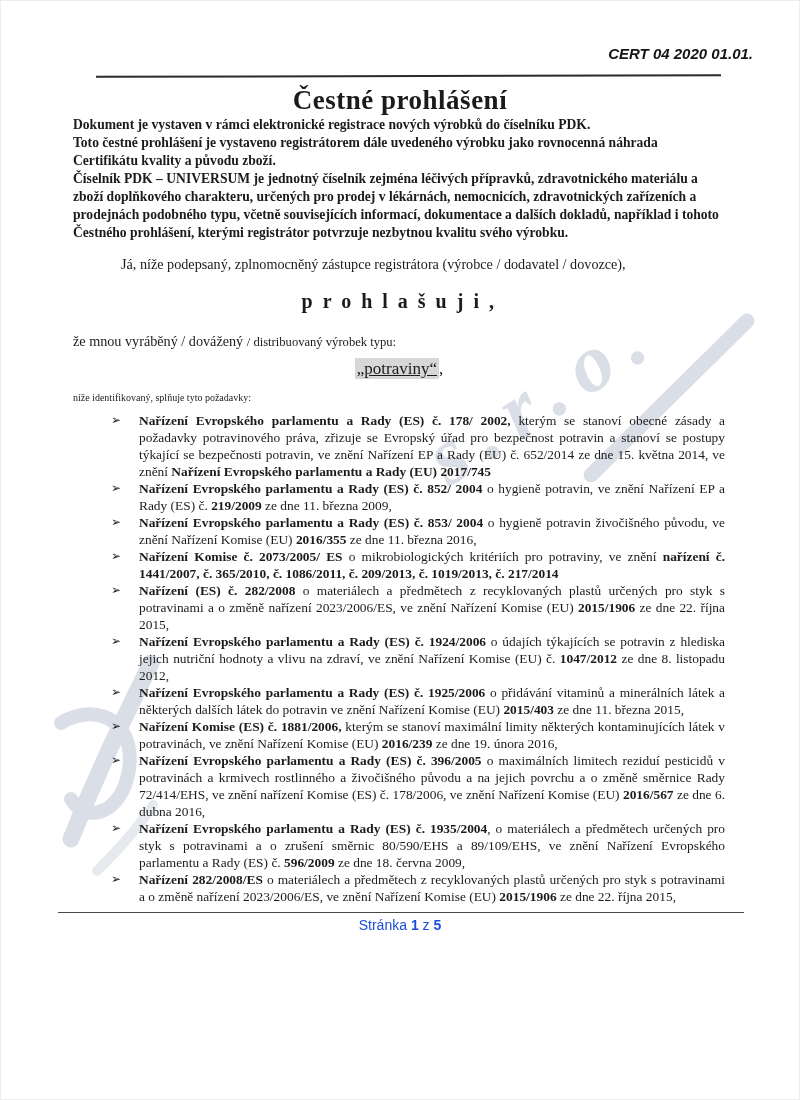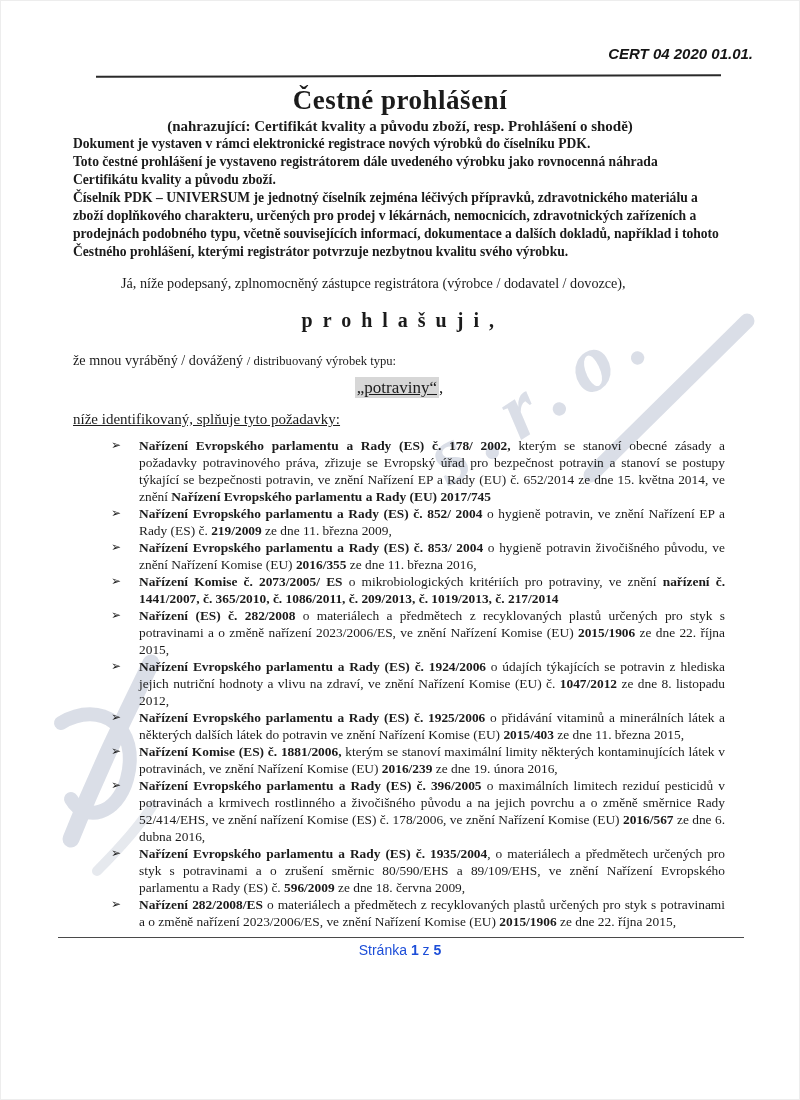--- a/index.html
+++ b/index.html
@@ -75,21 +75,21 @@
     margin:9px 0 0 0;
     text-align:center;
     font-size:17px;
     font-weight:normal;
   }
   .product-line .hl{
     background:#d7d7d7;
     text-decoration:underline;
     padding:1px 2px;
   }
-  .outro-line{margin:13px 0 4px 0;font-size:15px;text-decoration:underline;}
+  .outro-line{margin:13px 0 4px 0;font-size:10px;}
 
   .req-list{margin:9px 0 0 38px;}
   .req-item{
     display:flex;
     align-items:flex-start;
     font-size:13.4px;
     line-height:17px;
   }
   .req-item .marker{
     flex:0 0 28px;
@@ -130,21 +130,20 @@
       <line x1="590" y1="474" x2="746" y2="320" stroke-width="15"></line>
     </g>
     <text transform="translate(448,486) rotate(-33)" font-family="Liberation Serif, serif" font-style="italic" font-weight="bold" font-size="82" letter-spacing="16" fill="#d9dde6" opacity="0.95">s.r.o.</text>
   </svg>
 
   <div class="content">
     <div class="header-code">CERT  04 2020 01.01.</div>
     <hr class="top-rule">
 
     <h1 class="doc-title">Čestné prohlášení</h1>
-    <div class="doc-subtitle">(nahrazující: Certifikát kvality a původu zboží, resp. Prohlášení o shodě)</div>
 
     <div class="body-col">
       <p class="preamble-par">Dokument je vystaven v rámci elektronické registrace nových výrobků do číselníku PDK.</p>
       <p class="preamble-par">Toto čestné prohlášení je vystaveno registrátorem dále uvedeného výrobku jako rovnocenná náhrada Certifikátu kvality a původu zboží.</p>
       <p class="preamble-par">Číselník PDK – UNIVERSUM je jednotný číselník zejména léčivých přípravků, zdravotnického materiálu a zboží doplňkového charakteru, určených pro prodej v lékárnách, nemocnicích, zdravotnických zařízeních a prodejnách podobného typu, včetně souvisejících informací, dokumentace a dalších dokladů, například i tohoto Čestného prohlášení, kterými registrátor potvrzuje nezbytnou kvalitu svého výrobku.</p>
 
       <p class="intro-line">Já, níže podepsaný, zplnomocněný zástupce registrátora (výrobce / dodavatel / dovozce),</p>
       <p class="verb-line">p r o h l a š u j i ,</p>
 
       <p class="type-line"><span>že mnou vyráběný / dovážený </span><span class="small"> / distribuovaný výrobek typu:</span></p>
@@ -181,21 +180,21 @@
           <div class="req-item">
             <span class="marker">➢</span>
             <span class="itxt"><b>Nařízení Evropského parlamentu a Rady (ES) č. 1925/2006</b><span>  o přidávání vitaminů a minerálních látek a některých dalších látek do potravin ve znění Nařízení Komise (EU) </span><b>2015/403</b><span> ze dne 11. března 2015,</span></span>
           </div>
           <div class="req-item">
             <span class="marker">➢</span>
             <span class="itxt"><b>Nařízení Komise (ES) č. 1881/2006,</b><span> kterým se stanoví maximální limity některých kontaminujících látek v potravinách, ve znění Nařízení Komise (EU) </span><b>2016/239</b><span> ze dne 19. února 2016,</span></span>
           </div>
           <div class="req-item">
             <span class="marker">➢</span>
-            <span class="itxt"><b>Nařízení Evropského parlamentu a Rady (ES) č. 396/2005</b><span> o maximálních limitech reziduí pesticidů v potravinách a krmivech rostlinného a živočišného původu a na jejich povrchu a o změně směrnice Rady 52/414/EHS, ve znění nařízení Komise (ES) č. 178/2006, ve znění Nařízení Komise (EU) </span><b>2016/567</b><span> ze dne 6. dubna 2016,</span></span>
+            <span class="itxt"><b>Nařízení Evropského parlamentu a Rady (ES) č. 396/2005</b><span> o maximálních limitech reziduí pesticidů v potravinách a krmivech rostlinného a živočišného původu a na jejich povrchu a o změně směrnice Rady 72/414/EHS, ve znění nařízení Komise (ES) č. 178/2006, ve znění Nařízení Komise (EU) </span><b>2016/567</b><span> ze dne 6. dubna 2016,</span></span>
           </div>
           <div class="req-item">
             <span class="marker">➢</span>
             <span class="itxt"><b>Nařízení Evropského parlamentu a Rady (ES) č. 1935/2004</b><span>, o materiálech a předmětech určených pro styk s potravinami a o zrušení směrnic 80/590/EHS a 89/109/EHS, ve znění Nařízení Evropského parlamentu a Rady (ES) č. </span><b>596/2009</b><span> ze dne 18. června 2009,</span></span>
           </div>
           <div class="req-item">
             <span class="marker">➢</span>
             <span class="itxt"><b>Nařízení 282/2008/ES</b><span> o materiálech a předmětech z recyklovaných plastů určených pro styk s potravinami a o změně nařízení 2023/2006/ES, ve znění Nařízení Komise (EU) </span><b>2015/1906</b><span> ze dne 22. října 2015,</span></span>
           </div>
         </div>

